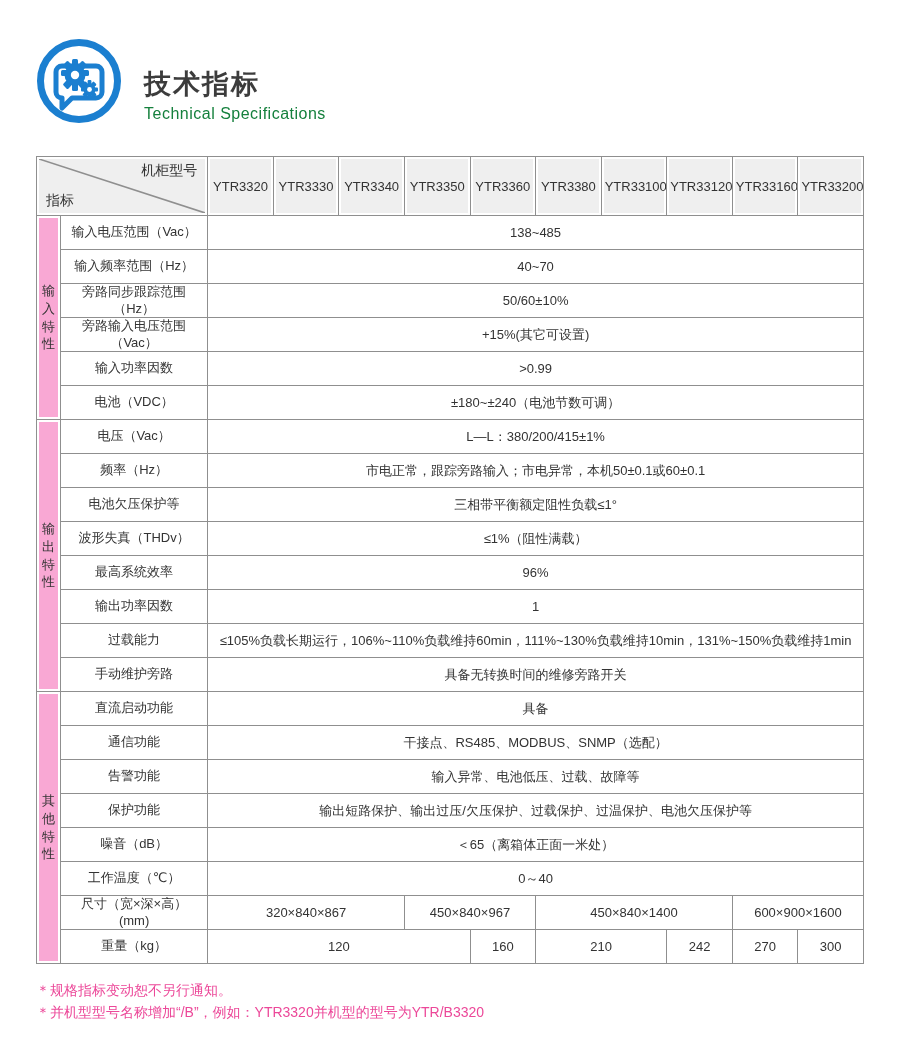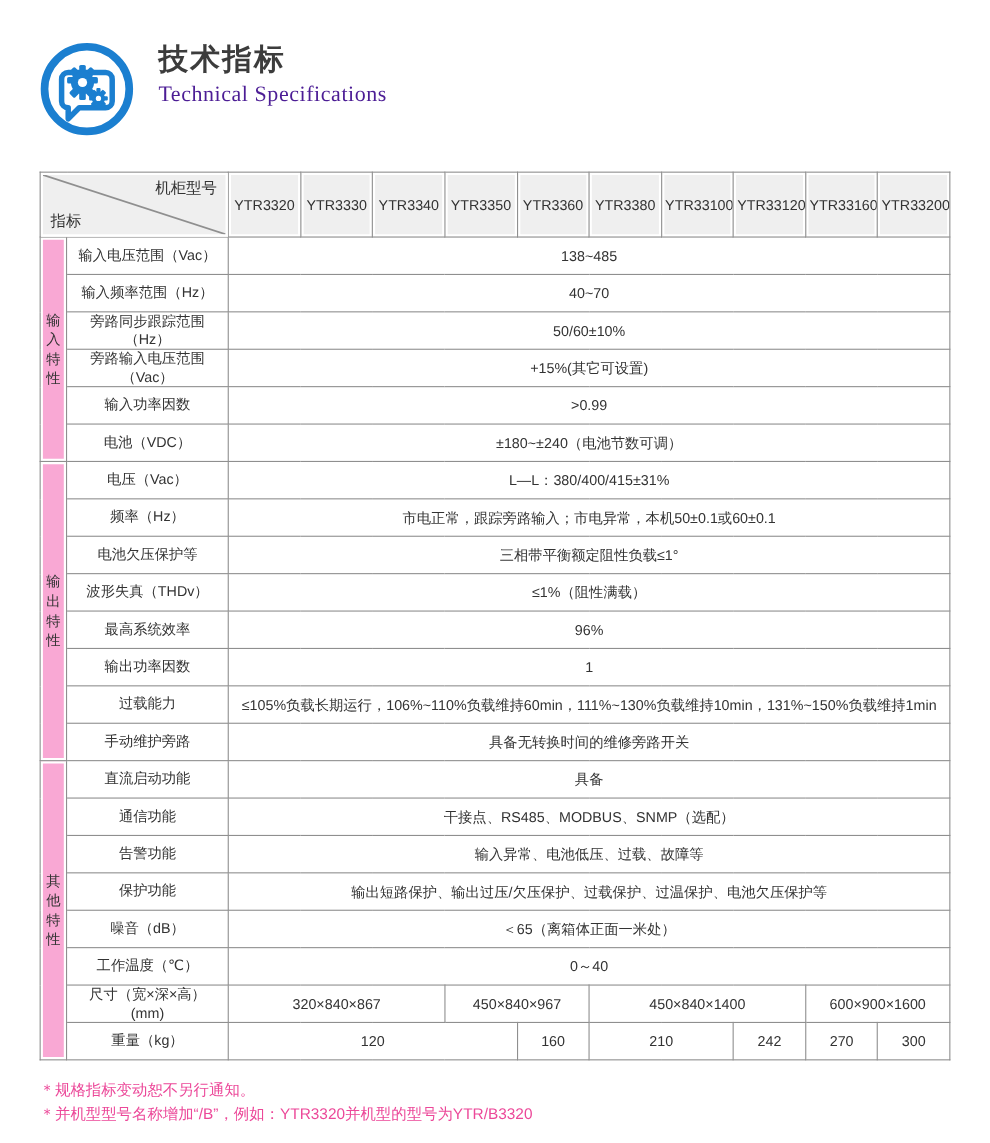--- a/index.html
+++ b/index.html
@@ -3,24 +3,24 @@
 <meta charset="utf-8">
 <style>
   html,body{margin:0;padding:0;}
   body{
     width:900px;height:1039px;background:#ffffff;
     font-family:"Liberation Sans","DejaVu Sans",sans-serif;
     color:#333;position:relative;overflow:hidden;
   }
   .page{padding:38px 0 0 36px;width:864px;}
   
-  .hdr{display:flex;align-items:flex-start;gap:22px;height:86px;font-family:Liberation Serif, serif;}
+  .hdr{display:flex;align-items:flex-end;gap:22px;height:86px;}
   .icon-wrap{width:86px;height:86px;flex:0 0 auto;}
   .titles h1{margin:0;font-size:27px;font-weight:700;color:#3c3c3c;letter-spacing:2px;line-height:1.25;}
-  .titles h2{margin:2px 0 0 0;font-size:20px;font-weight:400;color:#4c1d95;letter-spacing:.5px;line-height:1.25;}
+  .titles h2{margin:2px 0 0 0;font-size:16px;font-weight:400;color:#15803d;letter-spacing:.5px;line-height:1.25;}
   
   table.spec{border-collapse:collapse;table-layout:fixed;width:828px;margin-top:32px;}
   table.spec th,table.spec td{
     border:1px solid #8f8f8f;padding:0 3px;text-align:center;vertical-align:middle;
     font-weight:400;font-size:13px;color:#333;overflow:hidden;
   }
   thead tr{height:59px;}
   tbody tr{height:34px;}
   .hd{background:#efefef;box-shadow:inset 0 0 0 2px #ffffff;}
   th.model{font-size:14px;}
@@ -143,21 +143,21 @@
           <td class="label">输入功率因数</td>
           <td class="value" colspan="10">&gt;0.99</td>
         </tr>
         <tr>
           <td class="label">电池（VDC）</td>
           <td class="value" colspan="10">±180~±240（电池节数可调）</td>
         </tr>
         <tr>
           <td class="section" rowspan="8">输出特性</td>
           <td class="label">电压（Vac）</td>
-          <td class="value" colspan="10">L—L：380/400/415±31%</td>
+          <td class="value" colspan="10">L—L：380/200/415±1%</td>
         </tr>
         <tr>
           <td class="label">频率（Hz）</td>
           <td class="value" colspan="10">市电正常，跟踪旁路输入；市电异常，本机50±0.1或60±0.1</td>
         </tr>
         <tr>
           <td class="label">电池欠压保护等</td>
           <td class="value" colspan="10">三相带平衡额定阻性负载≤1°</td>
         </tr>
         <tr>

